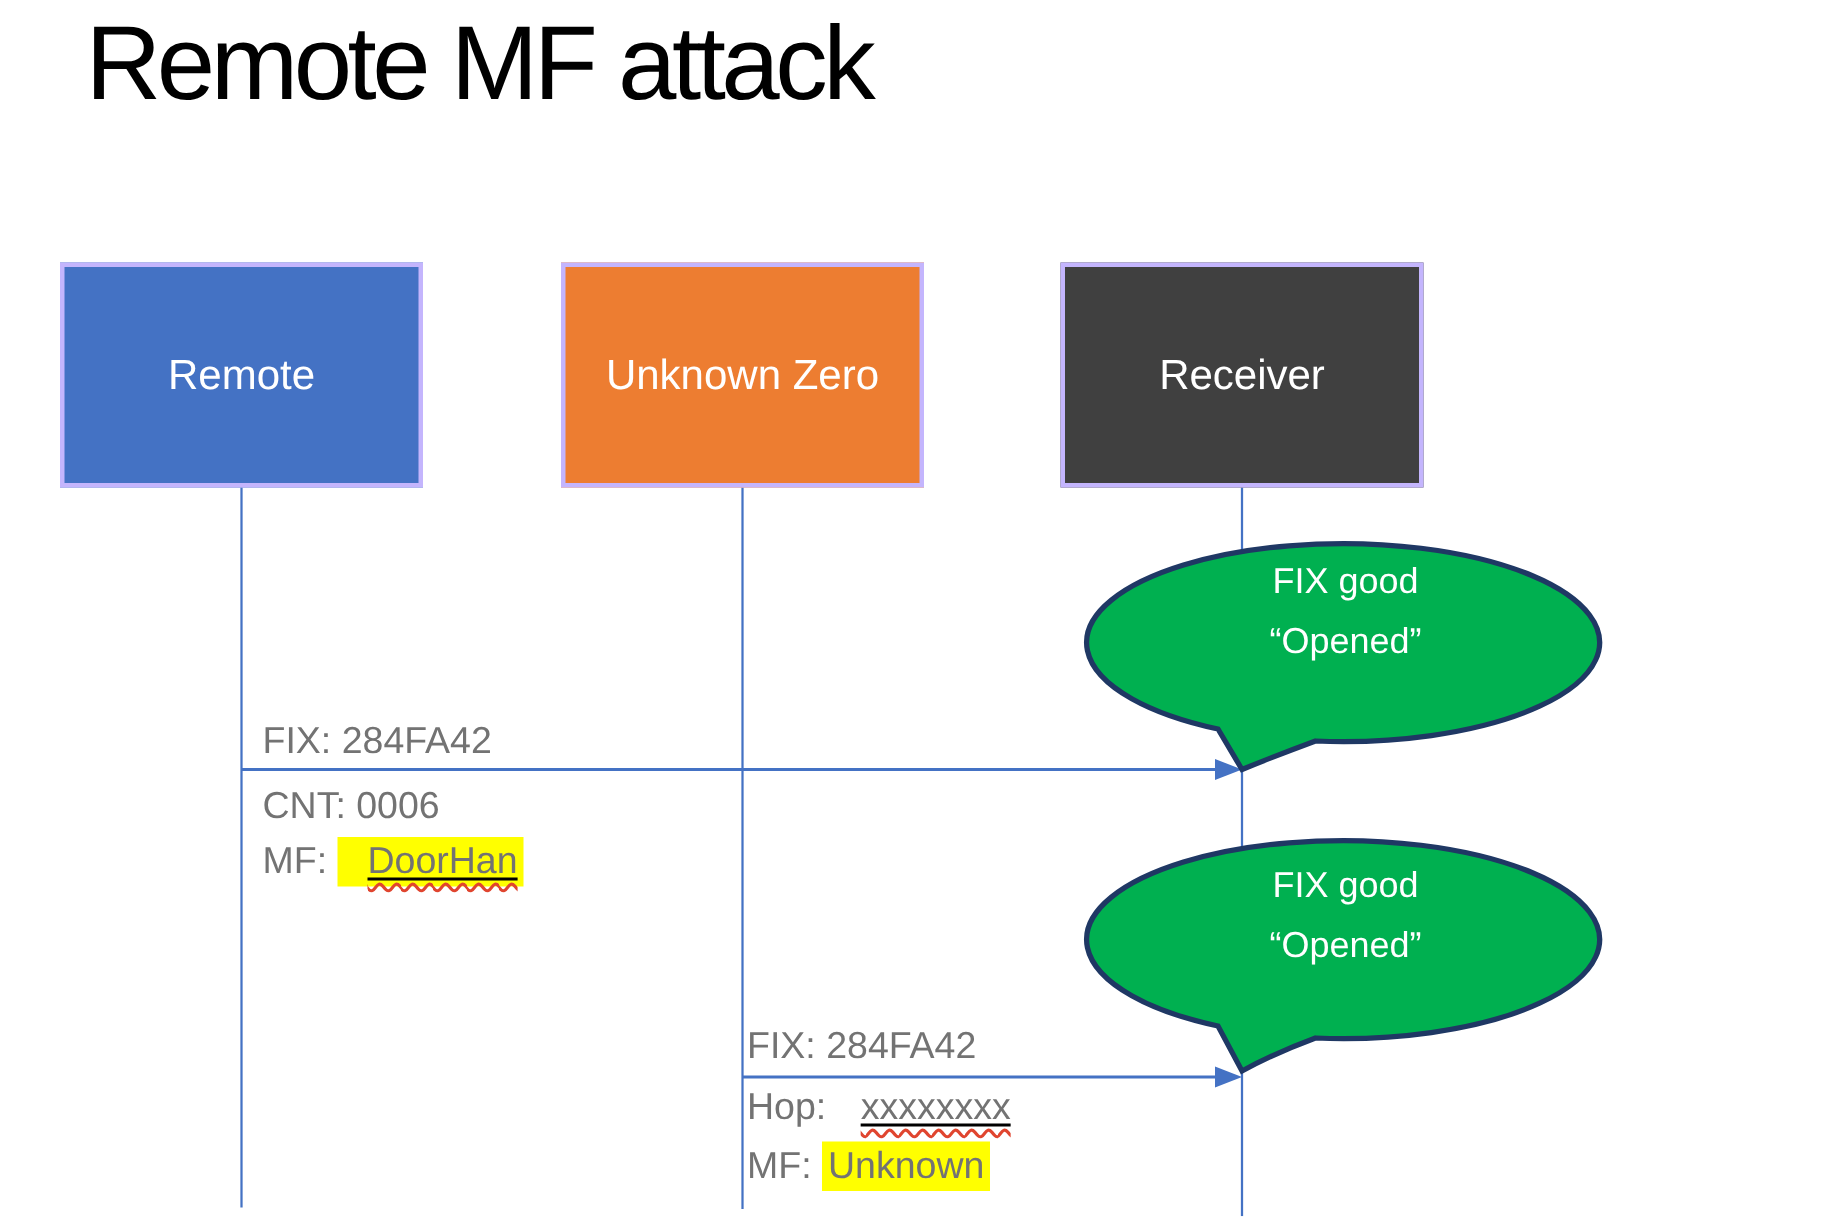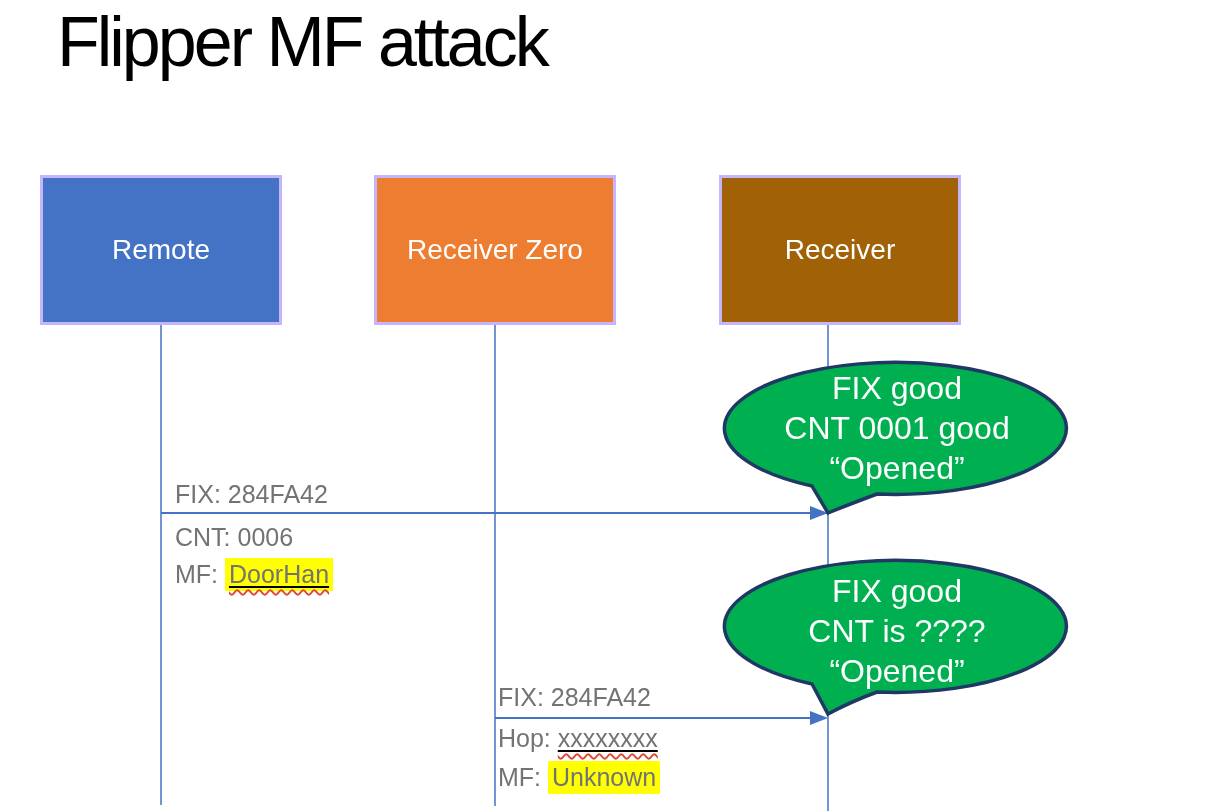--- a/index.html
+++ b/index.html
@@ -35,21 +35,21 @@
     border: 3px solid #c4b5fd;
     display: flex;
     align-items: center;
     justify-content: center;
     color: #ffffff;
     font-size: 28px;
     z-index: 3;
   }
   .actor-remote   { left: 40px;  background: #4472C4; }
   .actor-flipper  { left: 374px; background: #ED7D31; }
-  .actor-receiver { left: 707px; background: #a16207; margin-left: 12px; }
+  .actor-receiver { left: 707px; background: #404040; }
 
   .msg-line {
     position: absolute;
     font-size: 25px;
     line-height: 32px;
     color: #737373;
     white-space: nowrap;
     z-index: 4;
   }
   .msg-g1 { left: 175px; }
@@ -59,85 +59,84 @@
   .m1-l3 { top: 558px; }
   .m2-l1 { top: 681px; }
   .m2-l2 { top: 722px; }
   .m2-l3 { top: 761px; }
 
   .hl { background: #FFFF00; padding: 2px 4px 3px 4px; }
   .u-black {
     text-decoration: underline solid #000000;
     text-decoration-thickness: 2px;
     text-underline-offset: 3px;
+    margin-left: 16px;
   }
   .u-red {
     text-decoration: underline wavy #E0452F;
     text-decoration-thickness: 1.5px;
     text-underline-offset: 6px;
     text-decoration-skip-ink: none;
   }
 
   .callout-text {
     position: absolute;
     left: 726px;
     width: 342px;
     text-align: center;
     color: #ffffff;
-    font-size: 32px;
+    font-size: 24px;
     line-height: 40px;
     z-index: 6;
   }
   .callout-1 { top: 368px; }
   .callout-2 { top: 571px; }
 </style>
 </head>
 <body>
 
 <div class="slide">
 
-  <h1 class="slide-title">Flipper MF attack</h1>
+  <h1 class="slide-title">Remote MF attack</h1>
 
   <svg class="layer" viewBox="0 0 1216 811">
 
     <line x1="161" y1="325" x2="161" y2="805" stroke-width="1.5" stroke="#4472C4"></line>
     <line x1="495" y1="325" x2="495" y2="806" stroke-width="1.5" stroke="#4472C4"></line>
     <line x1="828" y1="325" x2="828" y2="811" stroke-width="1.5" stroke="#4472C4"></line>
 
     <line x1="161" y1="513" x2="812" y2="513" stroke-width="2" stroke="#4472C4"></line>
     <polygon points="828,513 810,506 810,520" fill="#4472C4"></polygon>
 
     <line x1="495" y1="718" x2="812" y2="718" stroke-width="2" stroke="#4472C4"></line>
     <polygon points="828,718 810,711 810,725" fill="#4472C4"></polygon>
   </svg>
 
   <div class="actor actor-remote">
     <span>Remote</span>
   </div>
   <div class="actor actor-flipper">
-    <span>Receiver Zero</span>
+    <span>Unknown Zero</span>
   </div>
   <div class="actor actor-receiver">
     <span>Receiver</span>
   </div>
 
   <svg class="layer" style="z-index:5;" viewBox="0 0 1216 811">
     <path d="M 812 486 A 171 66 0 1 1 877 494 Q 850 504 828 513 Z" stroke-width="3.5" stroke="#1F3864" fill="#00B050"></path>
     <path d="M 812 684 A 171 66 0 1 1 877 692 Q 850 702 828 714 Z" stroke-width="3.5" stroke="#1F3864" fill="#00B050"></path>
   </svg>
 
   <div class="callout-text callout-1">
     <div>FIX good</div>
-    <div>CNT 0001 good</div>
     <div>“Opened”</div>
   </div>
 
   <div class="callout-text callout-2">
     <div>FIX good</div>
-    <div>CNT is ????</div>
     <div>“Opened”</div>
   </div>
 
   <div class="msg-line msg-g1 m1-l1">
     <span>FIX: 284FA42</span>
   </div>
   <div class="msg-line msg-g1 m1-l2">
     <span>CNT: 0006</span>
   </div>
   <div class="msg-line msg-g1 m1-l3">

